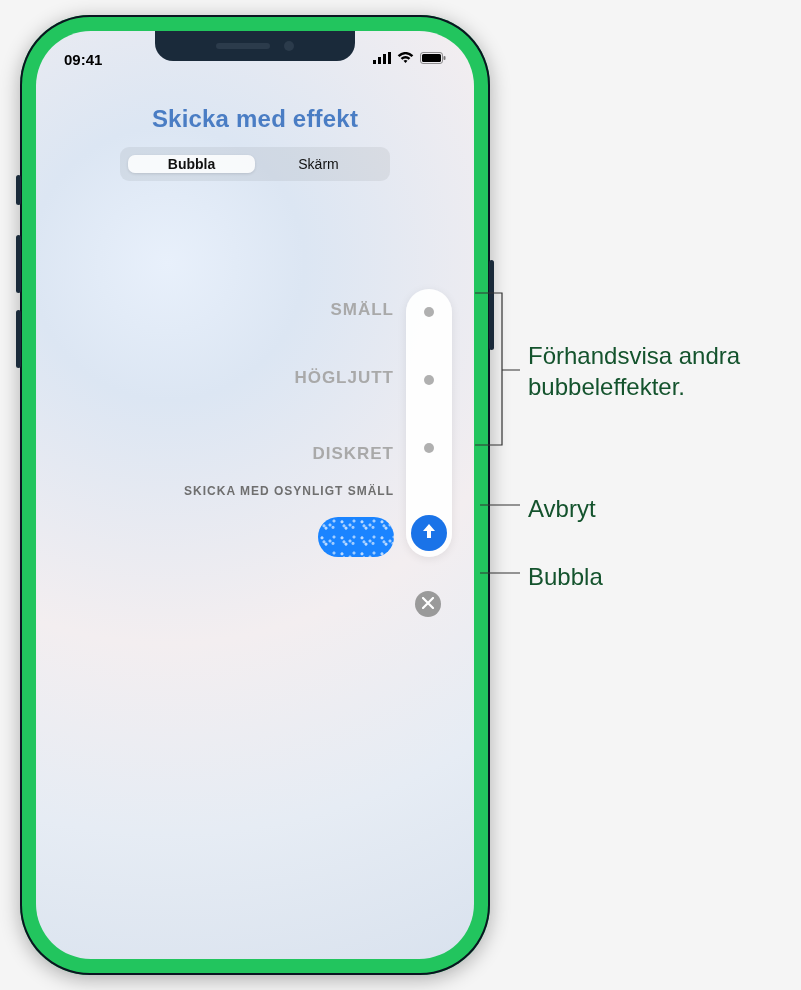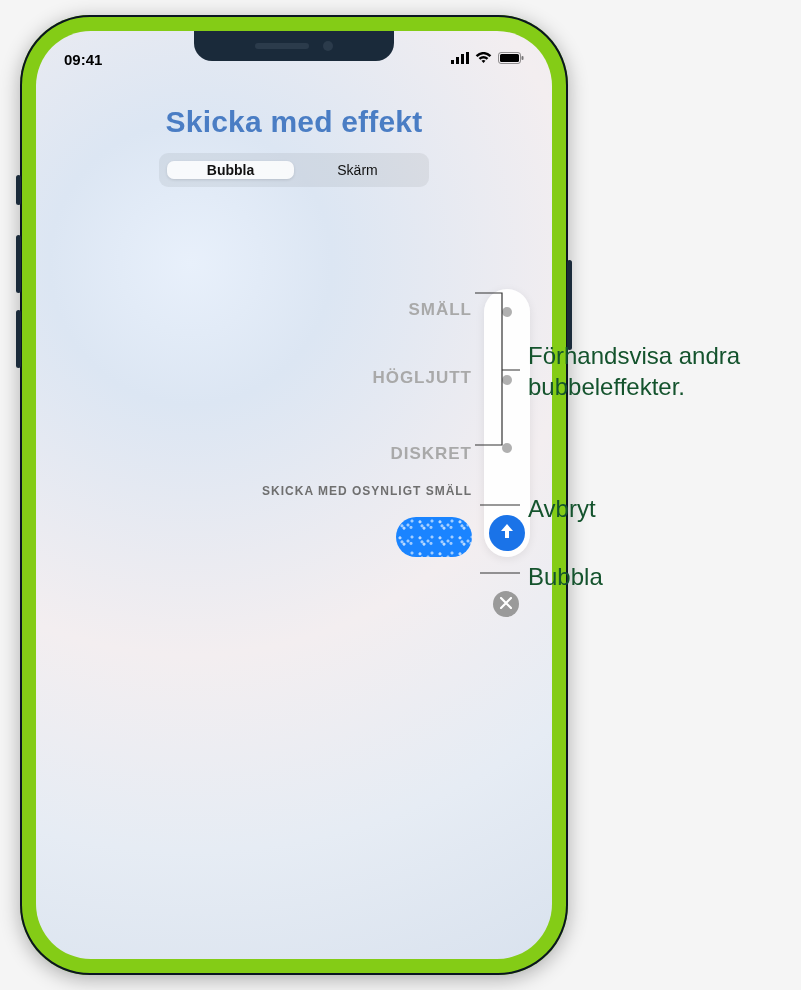--- a/index.html
+++ b/index.html
@@ -7,23 +7,23 @@
       font-family: -apple-system, BlinkMacSystemFont, "Segoe UI", Helvetica, Arial, sans-serif;
       background: #f5f5f5;
       width: 801px;
       height: 990px;
       position: relative;
     }
     .phone-frame {
       position: absolute;
       left: 20px;
       top: 15px;
-      width: 548px;
+      width: 470px;
       height: 960px;
-      background: #84cc16;
+      background: #22c55e;
       border-radius: 70px;
       padding: 16px;
       box-shadow: inset 0 0 0 2px #0a1520, 0 4px 20px rgba(0,0,0,0.3);
     }
     .side-btn { position: absolute; background: #1a2a3a; border-radius: 4px; }
     .side-btn.silence { left: -4px; top: 160px; width: 5px; height: 30px; }
     .side-btn.vol-up { left: -4px; top: 220px; width: 5px; height: 58px; }
     .side-btn.vol-down { left: -4px; top: 295px; width: 5px; height: 58px; }
     .side-btn.power { right: -4px; top: 245px; width: 5px; height: 90px; }
     .notch {
@@ -53,21 +53,21 @@
       position: absolute; top: 0; left: 0; right: 0; height: 46px;
       display: flex; align-items: center; justify-content: space-between;
       padding: 10px 28px 0; z-index: 5;
     }
     .status-time { font-size: 15px; font-weight: 600; color: #000; }
     .status-icons { display: flex; align-items: center; gap: 6px; }
     .header {
       position: absolute; top: 74px; left: 0; right: 0;
       text-align: center;
     }
-    .title { font-size: 30px; font-weight: 600; color: #4a7dc4; letter-spacing: 0.2px; }
+    .title { font-size: 24px; font-weight: 600; color: #4a7dc4; letter-spacing: 0.2px; }
     .seg-control {
       margin: 14px auto 0;
       width: 270px; height: 34px;
       background: rgba(0,0,0,0.06);
       border-radius: 9px;
       display: flex; padding: 8px;
     }
     .seg-item {
       flex: 1; display: flex; align-items: center; justify-content: center;
       font-size: 14px; color: #111; border-radius: 7px;

